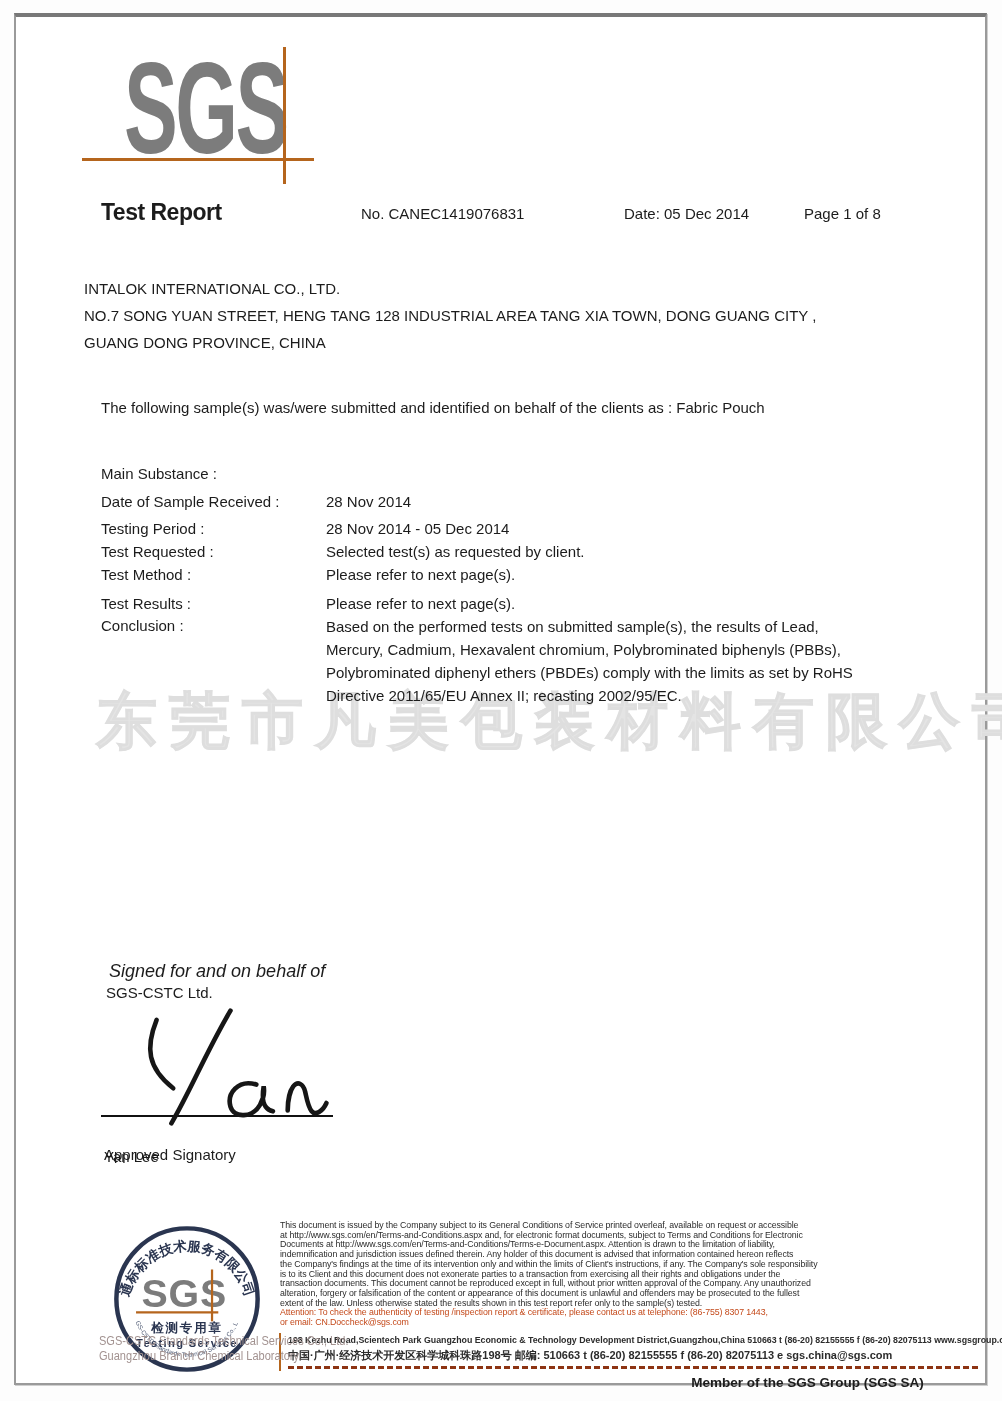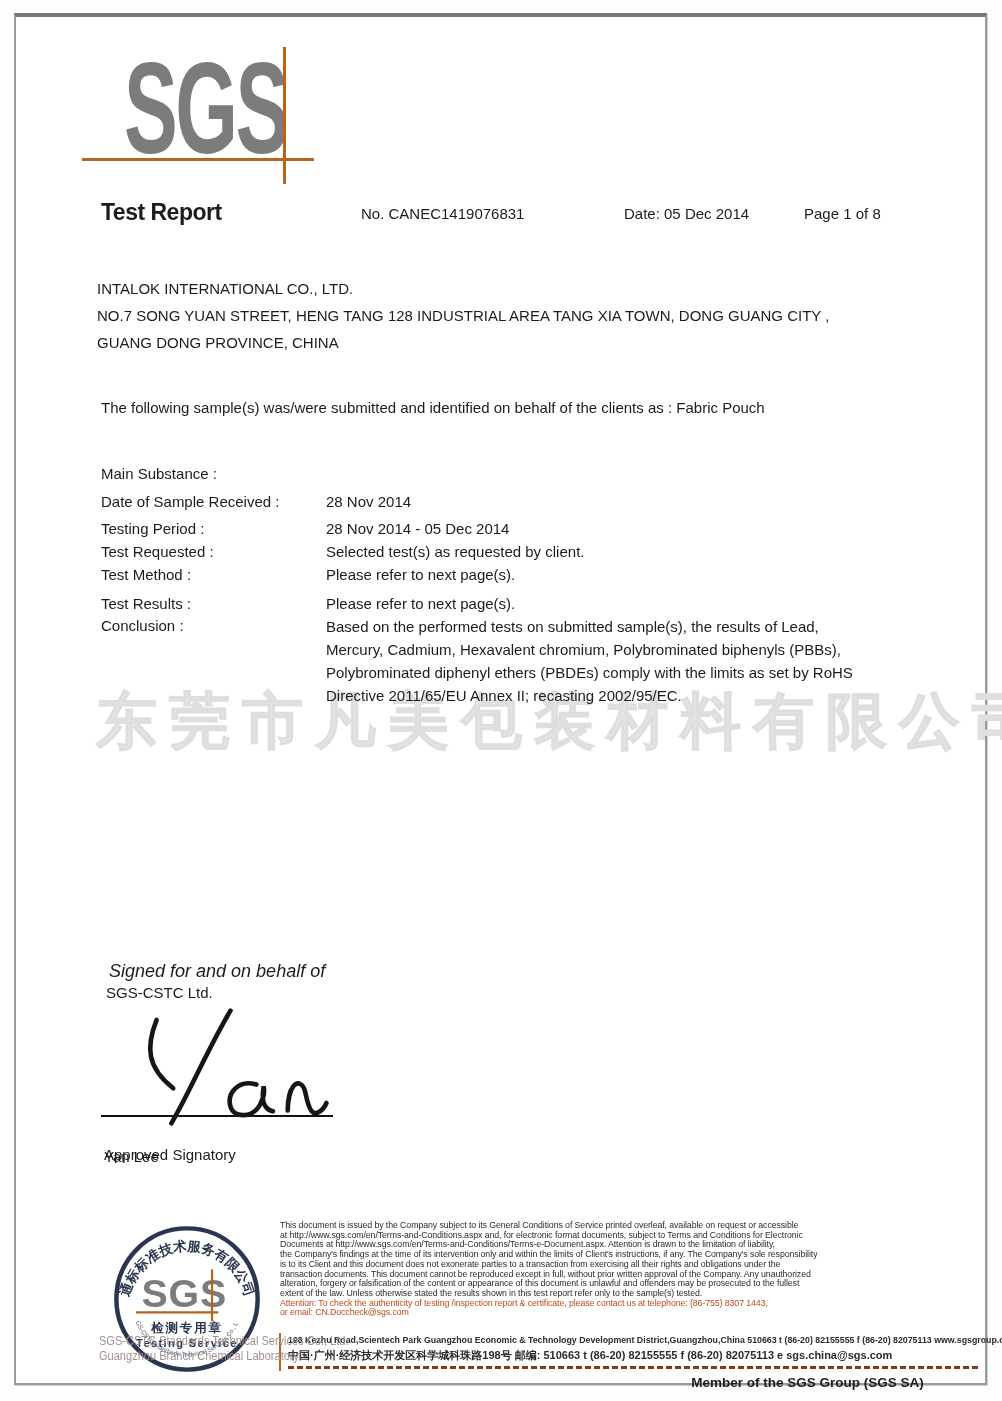--- a/index.html
+++ b/index.html
@@ -14,21 +14,21 @@
   .logo-hline { left:66px; top:141px; width:232px; height:3px; background:#b5651d; z-index:3; }
   .logo-vline { left:267px; top:30px; width:3px; height:137px; background:#b5651d; z-index:3; }
 
   
   .rpt-title { left:85px; top:182px; font-size:23px; font-weight:bold; letter-spacing:-0.5px; }
   .rpt-no { left:345px; top:188px; font-size:15px; }
   .rpt-date { left:608px; top:188px; font-size:15px; }
   .rpt-page { left:788px; top:188px; font-size:15px; }
 
   
-  .client { left:81px; top:258px; font-size:15px; line-height:27px; width:830px; }
+  .client { left:68px; top:258px; font-size:15px; line-height:27px; width:830px; }
 
   .sample-intro { left:85px; top:382px; font-size:15px; width:840px; }
 
   .field-row { left:85px; width:850px; font-size:15px; }
   .flabel { display:inline-block; width:225px; }
   .fvalue { display:inline-block; }
   .fr1 { top:420px; } .fr2 { top:448px; } .fr3 { top:476px; } .fr4 { top:503px; }
   .fr5 { top:526px; } .fr6 { top:549px; } .fr7 { top:578px; } .fr8 { top:600px; }
   .conclusion-val { left:310px; top:598px; width:590px; font-size:15px; line-height:23px; }
 
@@ -148,20 +148,21 @@
   </svg>
   <div class="abs lab-lines">
     <div>SGS-CSTC Standards Technical Services Co., Ltd.</div>
     <div>Guangzhou Branch Chemical Laboratory.</div>
   </div>
 
   <div class="abs disclaimer">
     <div>This document is issued by the Company subject to its General Conditions of Service printed overleaf, available on request or accessible</div>
     <div>at http://www.sgs.com/en/Terms-and-Conditions.aspx and, for electronic format documents, subject to Terms and Conditions for Electronic</div>
     <div>Documents at http://www.sgs.com/en/Terms-and-Conditions/Terms-e-Document.aspx. Attention is drawn to the limitation of liability,</div>
+    <div>indemnification and jurisdiction issues defined therein. Any holder of this document is advised that information contained hereon reflects</div>
     <div>the Company's findings at the time of its intervention only and within the limits of Client's instructions, if any. The Company's sole responsibility</div>
     <div>is to its Client and this document does not exonerate parties to a transaction from exercising all their rights and obligations under the</div>
     <div>transaction documents. This document cannot be reproduced except in full, without prior written approval of the Company. Any unauthorized</div>
     <div>alteration, forgery or falsification of the content or appearance of this document is unlawful and offenders may be prosecuted to the fullest</div>
     <div>extent of the law. Unless otherwise stated the results shown in this test report refer only to the sample(s) tested.</div>
     <div class="attention">Attention: To check the authenticity of testing /inspection report &amp; certificate, please contact us at telephone: (86-755) 8307 1443,</div>
     <div class="attention">or email: CN.Doccheck@sgs.com</div>
   </div>
 
   <div class="abs ftr-vline"></div>

